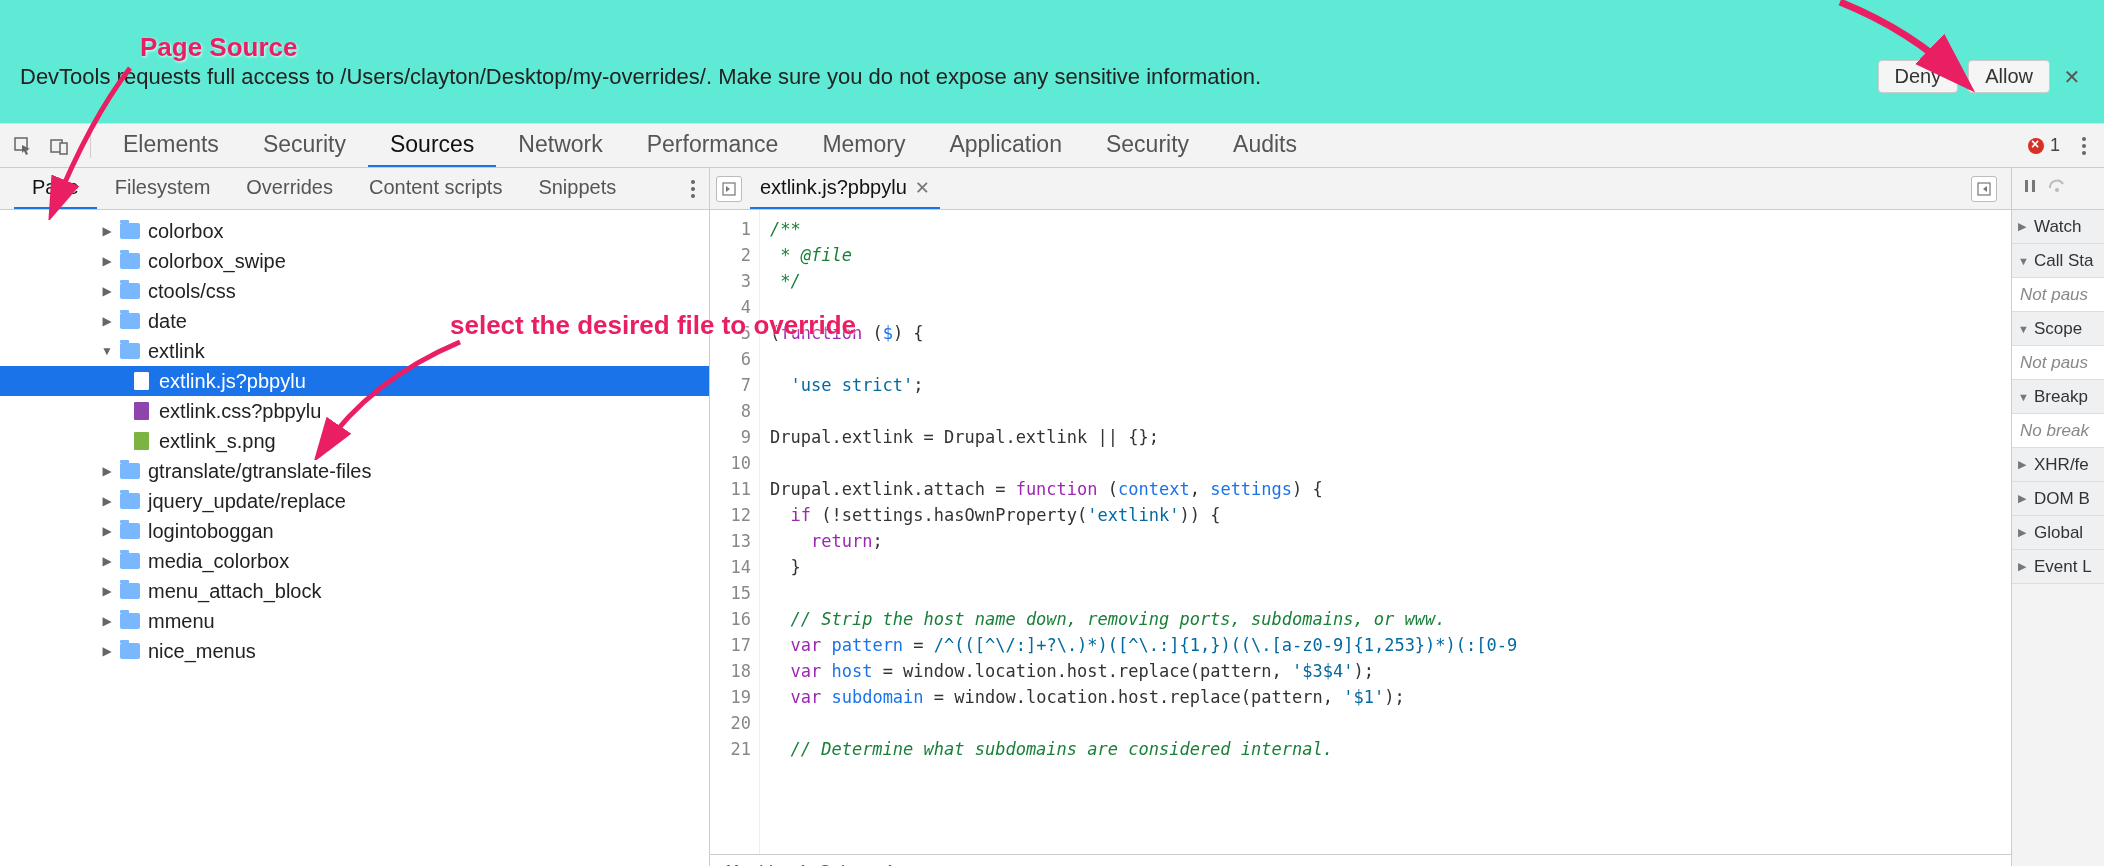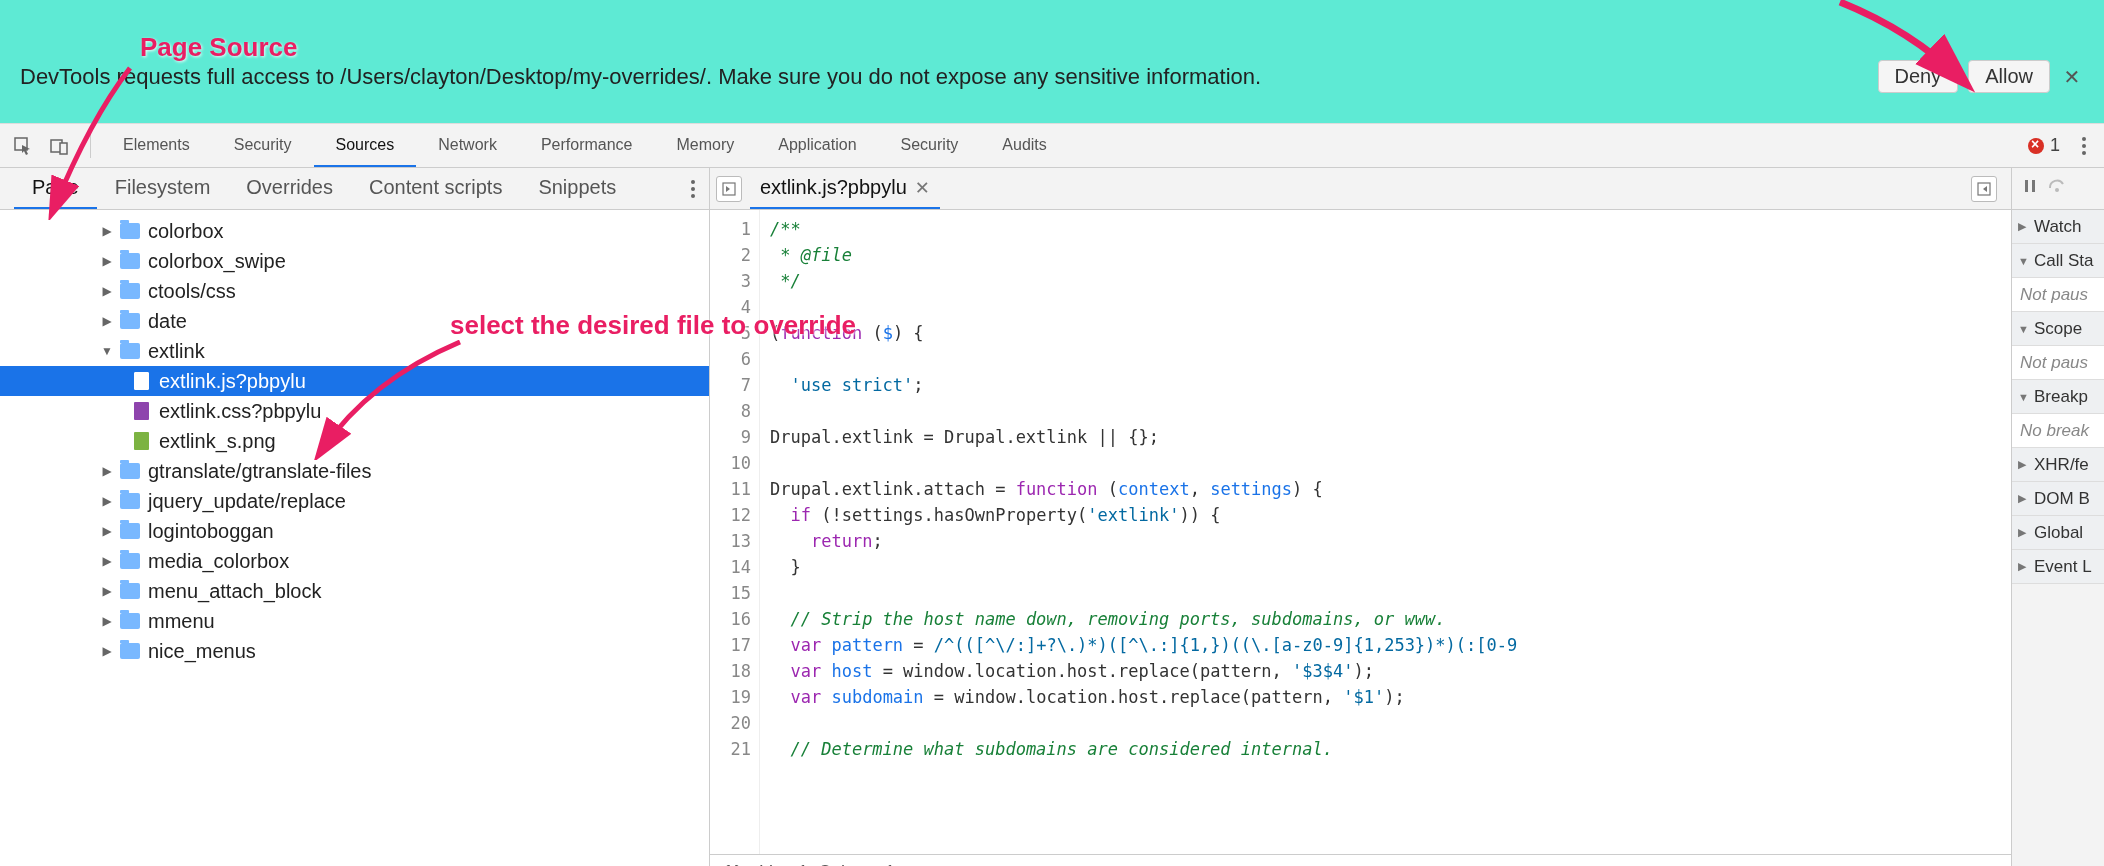--- a/index.html
+++ b/index.html
@@ -14,21 +14,21 @@
 .prompt-text { font-size: 22px; color: #222; }
 .prompt-actions { display: flex; align-items: center; gap: 10px; }
 .prompt-btn { border: 1px solid #ccc; border-radius: 4px; background: #f5f5f5; padding: 4px 16px; font-size: 20px; color: #333; cursor: pointer; }
 .prompt-close { width: 24px; height: 24px; display: inline-flex; align-items: center; justify-content: center; font-size: 20px; color: #555; cursor: pointer; }
 
 
 .main-toolbar { display: flex; align-items: center; height: 44px; border-bottom: 1px solid #ccc; background: #f3f3f3; padding: 0 8px; }
 .tb-icon { width: 30px; height: 30px; display: inline-flex; align-items: center; justify-content: center; margin-right: 6px; color: #666; }
 .tb-divider { width: 1px; height: 24px; background: #ccc; margin: 0 10px; }
 .main-tabs { display: flex; gap: 0; align-items: stretch; height: 100%; }
-.main-tab { padding: 0 22px; display: flex; align-items: center; font-size: 16px; color: #555; cursor: pointer; border-bottom: 2px solid transparent; }
+.main-tab { padding: 0 22px; display: flex; align-items: center; font-size: 23px; color: #555; cursor: pointer; border-bottom: 2px solid transparent; }
 .main-tab.active { color: #111; border-bottom-color: #1a73e8; }
 .tb-spacer { flex: 1; }
 .errors { display: flex; align-items: center; gap: 6px; color: #444; font-size: 18px; }
 .err-dot { width: 16px; height: 16px; background: #d93025; border-radius: 50%; position: relative; }
 .err-dot::after { content: "×"; color: #fff; position: absolute; top: -2px; left: 3px; font-size: 14px; font-weight: bold; }
 .kebab { width: 24px; display: flex; flex-direction: column; align-items: center; gap: 3px; margin-left: 12px; cursor: pointer; }
 .kebab span { width: 4px; height: 4px; background: #666; border-radius: 50%; }
 
 
 .workspace { display: flex; height: calc(866px - 100px - 44px); }

